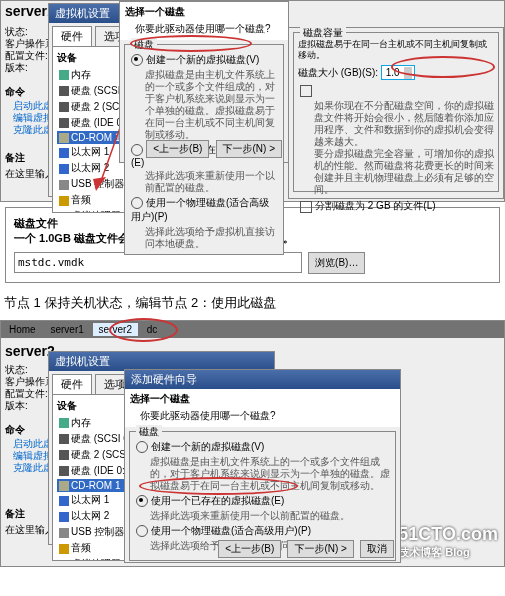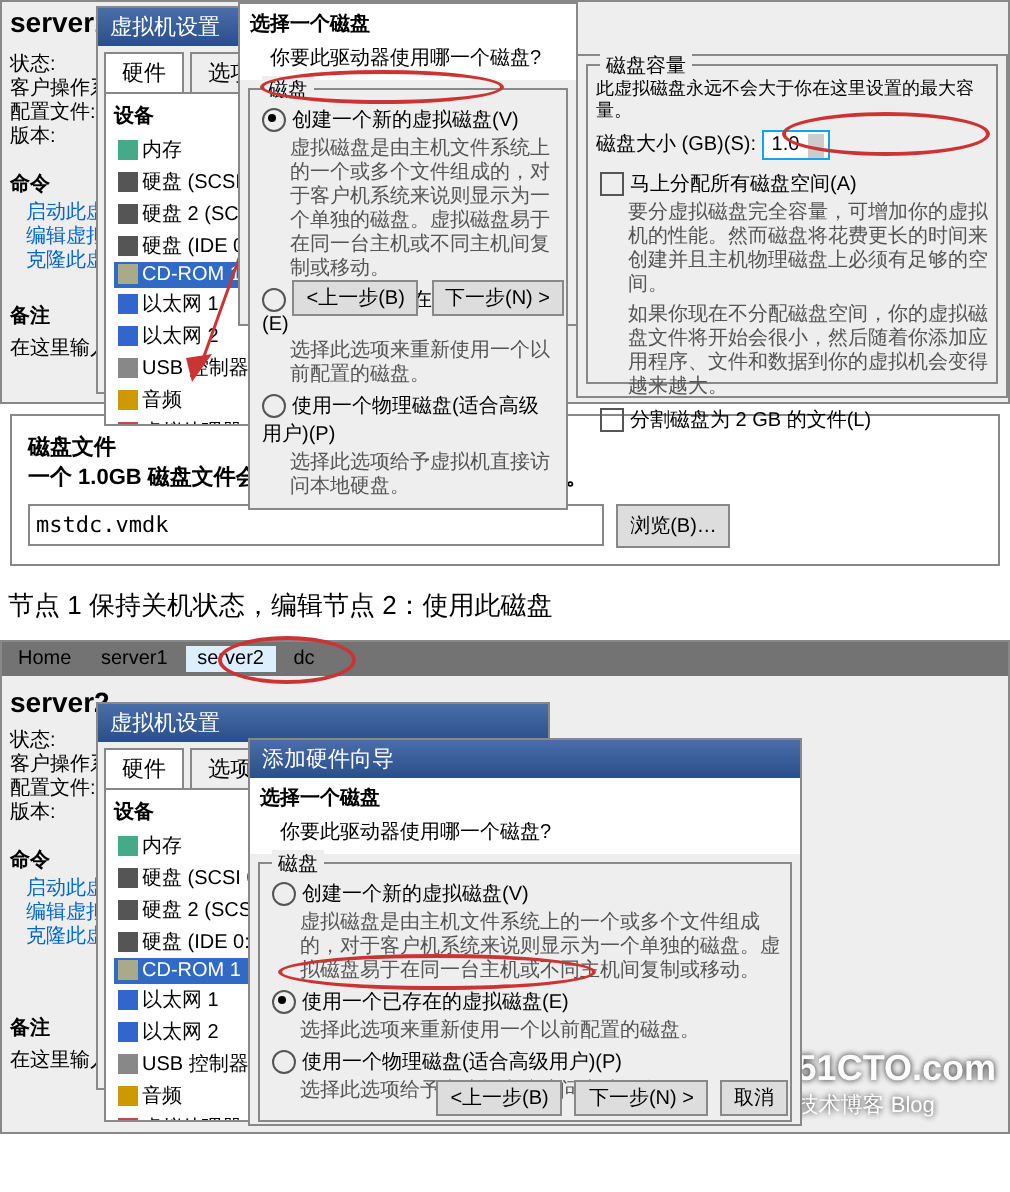--- a/index.html
+++ b/index.html
@@ -33,21 +33,21 @@
 .btns{position:absolute;bottom:4px;right:6px}
 .btn{border:1px solid #888;background:#ddd;padding:1px 6px;margin-left:3px;font-size:10px;display:inline-block}
 .file-panel{border:1px solid #888;padding:8px;margin:3px 5px}
 .file-input{border:1px solid #888;padding:3px;width:280px;font-family:monospace;display:inline-block}
 .spinner{border:1px solid #0ea5e9;padding:1px 14px 1px 4px;background:#fff;display:inline-block;position:relative}
 .spinner::after{content:"";position:absolute;right:2px;top:1px;width:8px;height:12px;background:linear-gradient(#ccc 48%,#fff 48%,#fff 52%,#ccc 52%)}
 .oval{position:absolute;border:2px solid #c33;border-radius:50%;pointer-events:none}
 .arrow{position:absolute;pointer-events:none}
 .note{font-size:13px;padding:8px 4px}
 .watermark{position:absolute;right:6px;bottom:6px;color:#fff;text-shadow:0 0 3px #000;font-family:Arial;font-weight:bold;text-align:left;opacity:.9;font-size:18px}
-.watermark .sub{font-size:11px;font-weight:normal}
+.watermark .sub{font-size:11px;font-weight:bold}
 .tab-bar{background:#737373;padding:2px;font-size:10px}
 .tab-bar span{padding:1px 6px;display:inline-block}
 .tab-bar .cur{background:#def}
 .side-label{position:absolute;font-size:10px}
 </style>
 </head>
 <body>
 
 <div class="panel top-panel">
   <div class="side-label" style="left:4px;top:2px;font-size:14px;font-weight:bold">server1</div>
@@ -100,28 +100,28 @@
     <div class="btns">
       <span class="btn">&lt;上一步(B)</span>
       <span class="btn">下一步(N) &gt;</span>
     </div>
     <div class="oval" style="left:10px;top:33px;width:118px;height:13px"></div>
   </div>
 
   <div class="dlg-border" style="left:287px;top:26px;width:214px;height:170px;z-index:2">
     <div class="group" style="height:148px">
       <div class="group-title">磁盘容量</div>
-      <div style="font-size:9px;line-height:11px">此虚拟磁盘永远不会大于你在这里设置的最大容量。</div>
+      <div style="font-size:9px;line-height:11px">虚拟磁盘易于在同一台主机或不同主机间复制或移动。</div>
       <div style="margin-top:4px">
         <span>磁盘大小 (GB)(S):</span>
         <span class="spinner"><span>1.0</span></span>
       </div>
-      <div class="radio-line" style="margin-top:5px"><span class="chk"></span><span>马上分配所有磁盘空间(A)</span></div>
+      <div class="radio-line" style="margin-top:5px"><span class="chk"></span></div>
+      <div class="desc" style="max-width:195px;margin-top:3px">如果你现在不分配磁盘空间，你的虚拟磁盘文件将开始会很小，然后随着你添加应用程序、文件和数据到你的虚拟机会变得越来越大。</div>
       <div class="desc" style="max-width:195px">要分虚拟磁盘完全容量，可增加你的虚拟机的性能。然而磁盘将花费更长的时间来创建并且主机物理磁盘上必须有足够的空间。</div>
-      <div class="desc" style="max-width:195px;margin-top:3px">如果你现在不分配磁盘空间，你的虚拟磁盘文件将开始会很小，然后随着你添加应用程序、文件和数据到你的虚拟机会变得越来越大。</div>
       <div class="radio-line" style="margin-top:3px"><span class="chk"></span><span>分割磁盘为 2 GB 的文件(L)</span></div>
     </div>
     <div class="oval" style="left:102px;top:28px;width:100px;height:18px"></div>
   </div>
 
   <div class="btns" style="bottom:4px;right:6px">
     <span class="btn">&lt;上一步(B)</span>
     <span class="btn">下一步(N) &gt;</span>
   </div>
 

